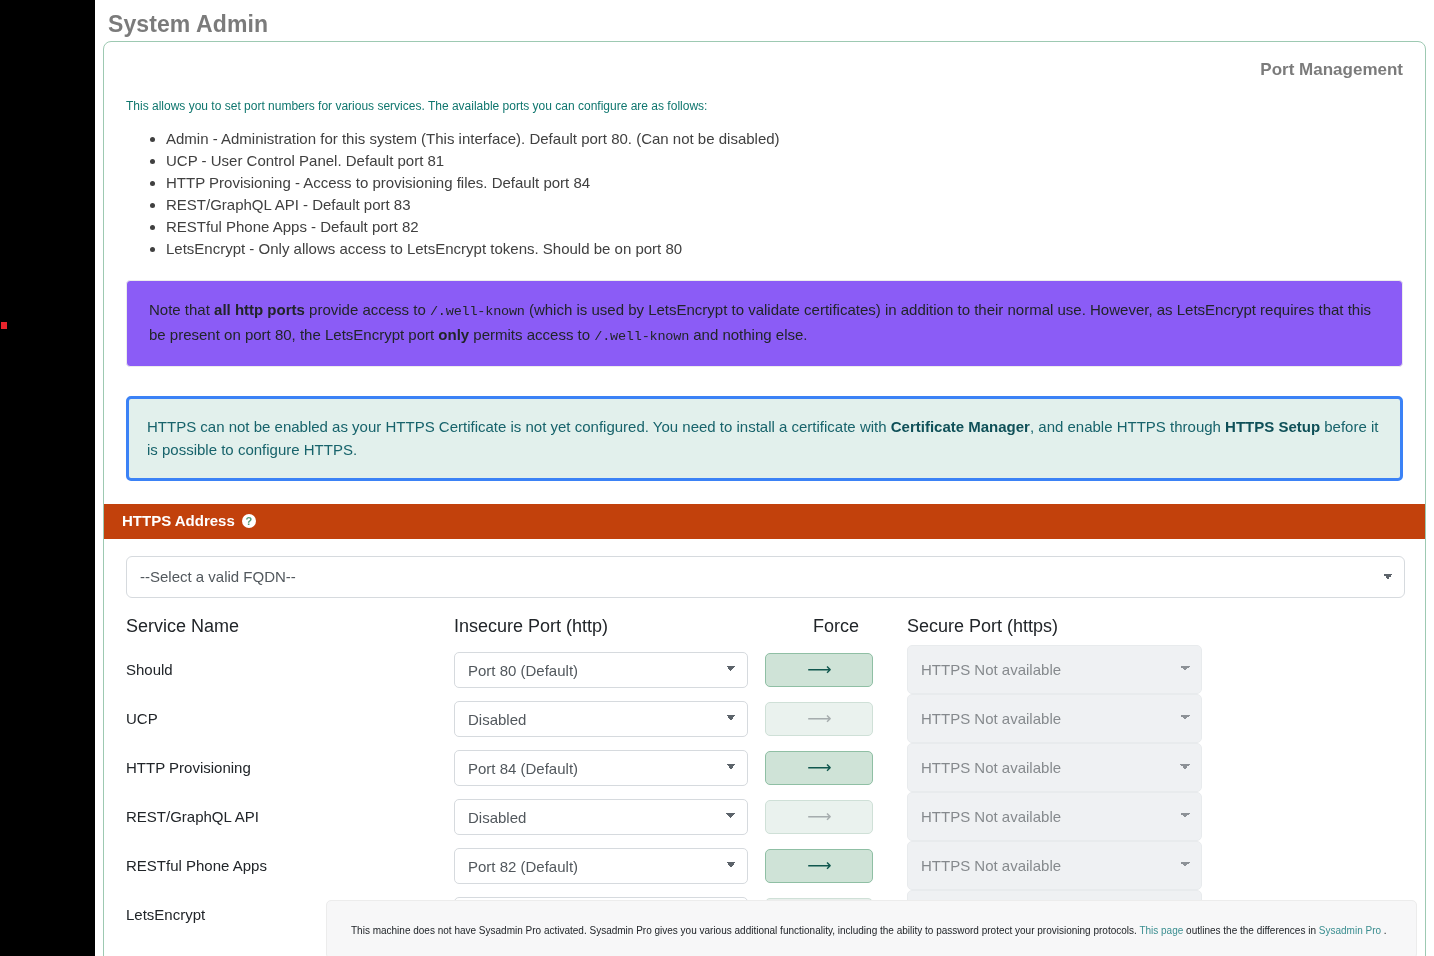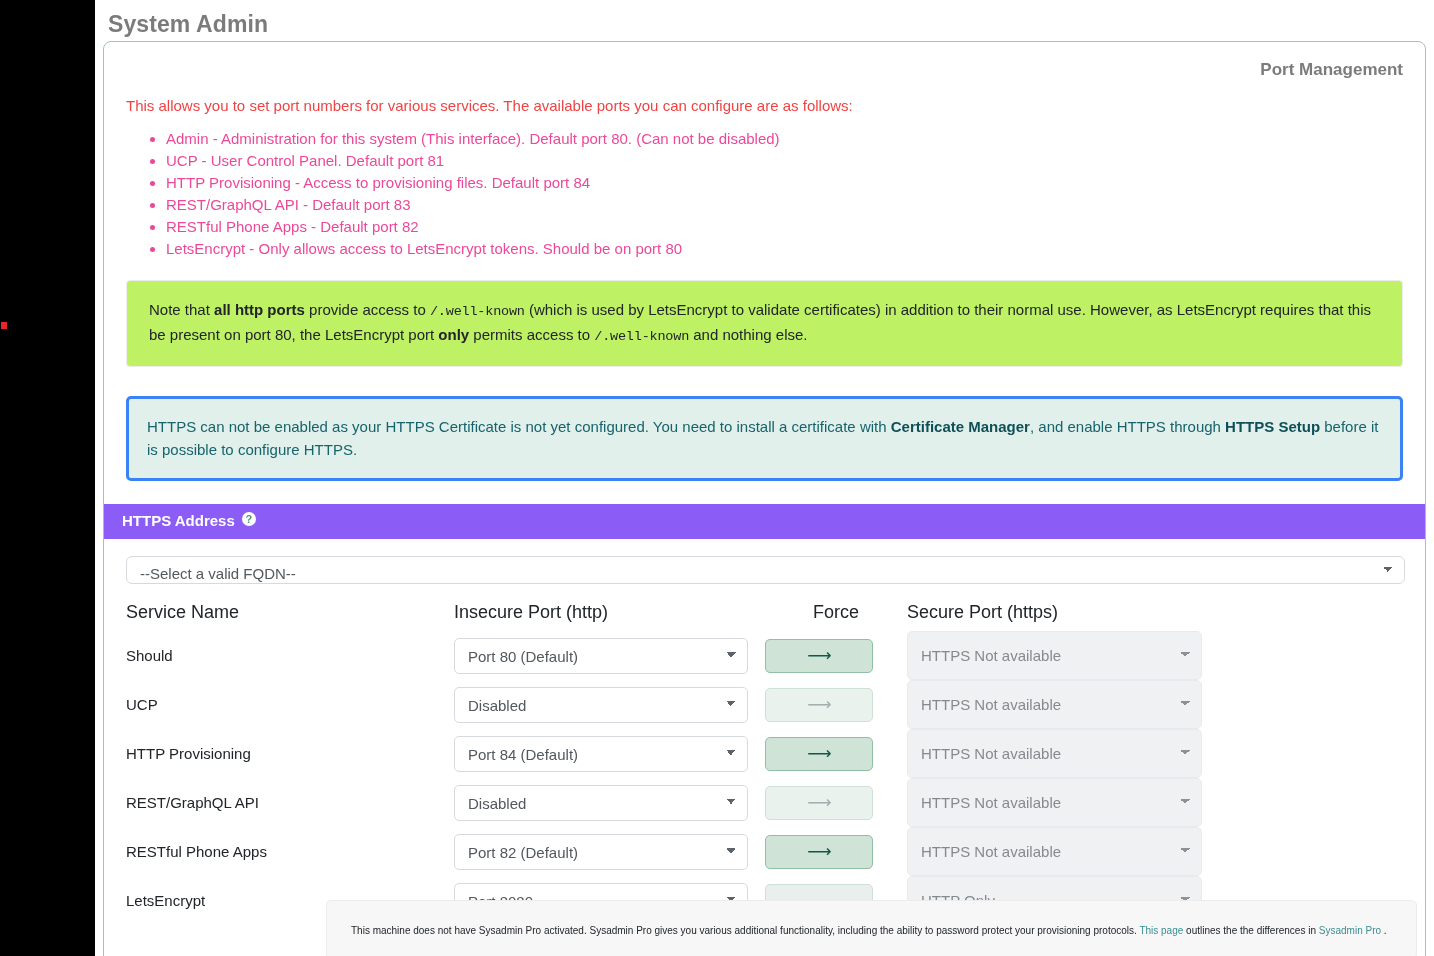--- a/index.html
+++ b/index.html
@@ -61,41 +61,41 @@
   .card-title {
     font-size: 17px;
     font-weight: bold;
     color: #7b7b7b;
     margin: 6px 0 16px 0;
     line-height: 20px;
     text-align: right;
   }
 
   .intro {
-    font-size: 15px;
-    color: #ef4444;
+    font-size: 12px;
+    color: #0f766e;
     line-height: 20px;
     margin: 0 0 12px 0;
   }
 
   ul.port-list {
     margin: 0 0 20px 0;
     padding-left: 40px;
     list-style-type: disc;
   }
   ul.port-list li {
     font-size: 15px;
-    color: #ec4899;
+    color: #404040;
     line-height: 22px;
     margin-bottom: 0px;
   }
 
   
   .note-box {
-    background: #bef264;
+    background: #8b5cf6;
     border: 1px solid #ececec;
     border-radius: 4px;
     padding: 17px 22px 18px 22px;
     margin: 0 0 29px 0;
     font-size: 15px;
     color: #212529;
     line-height: 23px;
   }
   .note-box code, code.mono {
     font-family: "Liberation Mono", monospace;
@@ -113,28 +113,28 @@
     padding: 16px 18px 17px 18px;
     margin: 0 0 23px 0;
     color: #17636b;
     font-size: 15px;
     line-height: 23px;
   }
   .alert-info b { font-weight: bold; color: #0f5058; }
 
   
   .section-head {
-    background: #8b5cf6;
+    background: #c2410c;
     color: #ffffff;
     font-size: 15px;
     font-weight: bold;
     padding: 8px 0 9px 18px;
     margin: 0 -22px 0 -22px;
     display: flex;
-    align-items: flex-start;
+    align-items: center;
     gap: 7px;
     line-height: 18px;
   }
   .help-icon {
     display: inline-flex;
     align-items: center;
     justify-content: center;
     width: 14px; height: 14px;
     border-radius: 50%;
     background: #ffffff;
@@ -167,21 +167,21 @@
   }
   select:disabled, .fakeselect.disabled {
     background-color: #e9ecef;
     color: #52585d;
     border-color: #dfe3e6;
   }
 
   .fqdn-wrap { padding-top: 17px; }
   #fqdn-select {
     width: 1279px;
-    height: 28px;
+    height: 42px;
     line-height: 34px;
     border-radius: 6px;
   }
 
   
   table.ports {
     border-collapse: collapse;
     margin-top: 18px;
     width: 1100px;
   }

